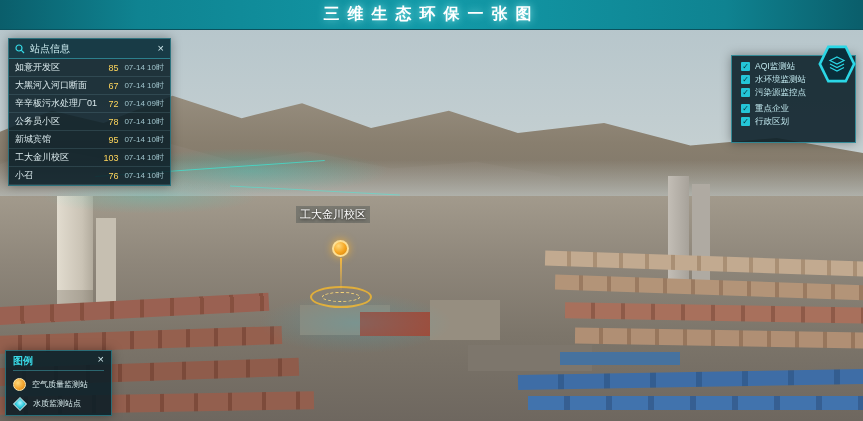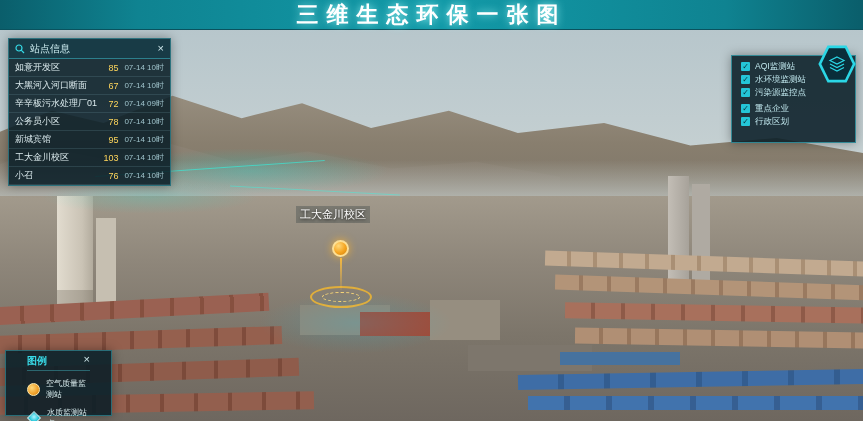--- a/index.html
+++ b/index.html
@@ -77,21 +77,21 @@
   .marker-pin{position:absolute;left:332px;top:240px;width:17px;height:17px;border-radius:50%;
       background:radial-gradient(circle at 35% 30%,#ffd97c,#f5a41f 55%,#cd7d0c);
       border:2px solid rgba(255,230,160,.9);box-shadow:0 0 8px rgba(255,180,40,.8);cursor:pointer;}
   .marker-label{position:absolute;left:296px;top:206px;font-size:11px;color:#fff;z-index:4;
       text-shadow:0 1px 3px rgba(0,0,0,.85);background:rgba(10,30,40,.25);padding:1px 4px;white-space:nowrap;}
 
   
   .top-bar{position:absolute;left:0;top:0;width:863px;height:30px;z-index:9;
       background:linear-gradient(90deg,#0a5e6b 0%,#0f8391 16%,#129aa8 50%,#0f8391 84%,#0a5e6b 100%);
       border-bottom:1px solid #0a525e;display:flex;align-items:center;justify-content:center;}
-  .top-title{color:#fff;font-size:22px;font-weight:bold;letter-spacing:8px;
+  .top-title{color:#fff;font-size:16px;font-weight:bold;letter-spacing:8px;
       text-shadow:0 0 8px rgba(170,255,255,.9);}
 
   
   .panel{position:absolute;background:rgba(9,30,39,.88);border:1px solid rgba(64,196,210,.45);
       color:#d8ecef;z-index:6;box-shadow:0 0 10px rgba(0,0,0,.35);}
 
   
   .station-panel{left:8px;top:38px;width:163px;height:148px;}
   .sp-head{height:20px;display:flex;align-items:center;gap:5px;padding:0 6px;
       background:rgba(24,60,72,.92);border-bottom:1px solid rgba(64,196,210,.5);font-size:10px;}
@@ -145,21 +145,21 @@
   .lp-gap{height:3px;}
 
   .hex-outer{position:absolute;left:818px;top:44px;width:38px;height:40px;z-index:8;cursor:pointer;
       background:#2bd7e6;clip-path:polygon(25% 4%,75% 4%,99% 50%,75% 96%,25% 96%,1% 50%);
       display:flex;align-items:center;justify-content:center;}
   .hex-inner{width:32px;height:34px;background:#0a2e3a;
       clip-path:polygon(25% 4%,75% 4%,99% 50%,75% 96%,25% 96%,1% 50%);
       display:flex;align-items:center;justify-content:center;}
 
   
-  .map-legend{left:5px;top:350px;width:107px;height:66px;padding:3px 21px;}
+  .map-legend{left:5px;top:350px;width:107px;height:66px;padding:3px 7px;}
   .ml-head{display:flex;font-size:10px;border-bottom:1px solid rgba(70,200,215,.4);padding-bottom:2px;}
   .ml-title{flex:1;color:#39dbe8;font-weight:bold;}
   .ml-item{display:flex;align-items:center;gap:6px;margin-top:7px;font-size:8px;color:#d5e8ea;}
   .ic-circle{width:13px;height:13px;border-radius:50%;flex:none;
       background:radial-gradient(circle at 35% 35%,#ffd97a,#f0a02a 60%,#c97b10);border:1px solid #ffe9ad;}
   .ic-diamond{width:10px;height:10px;flex:none;margin:0 2px;transform:rotate(45deg);
       background:radial-gradient(circle at 40% 40%,#aef4ff,#24c8dc 65%,#0e8ea0);border:1px solid #bdf3fa;}
 </style>
 </head>
 <body>

